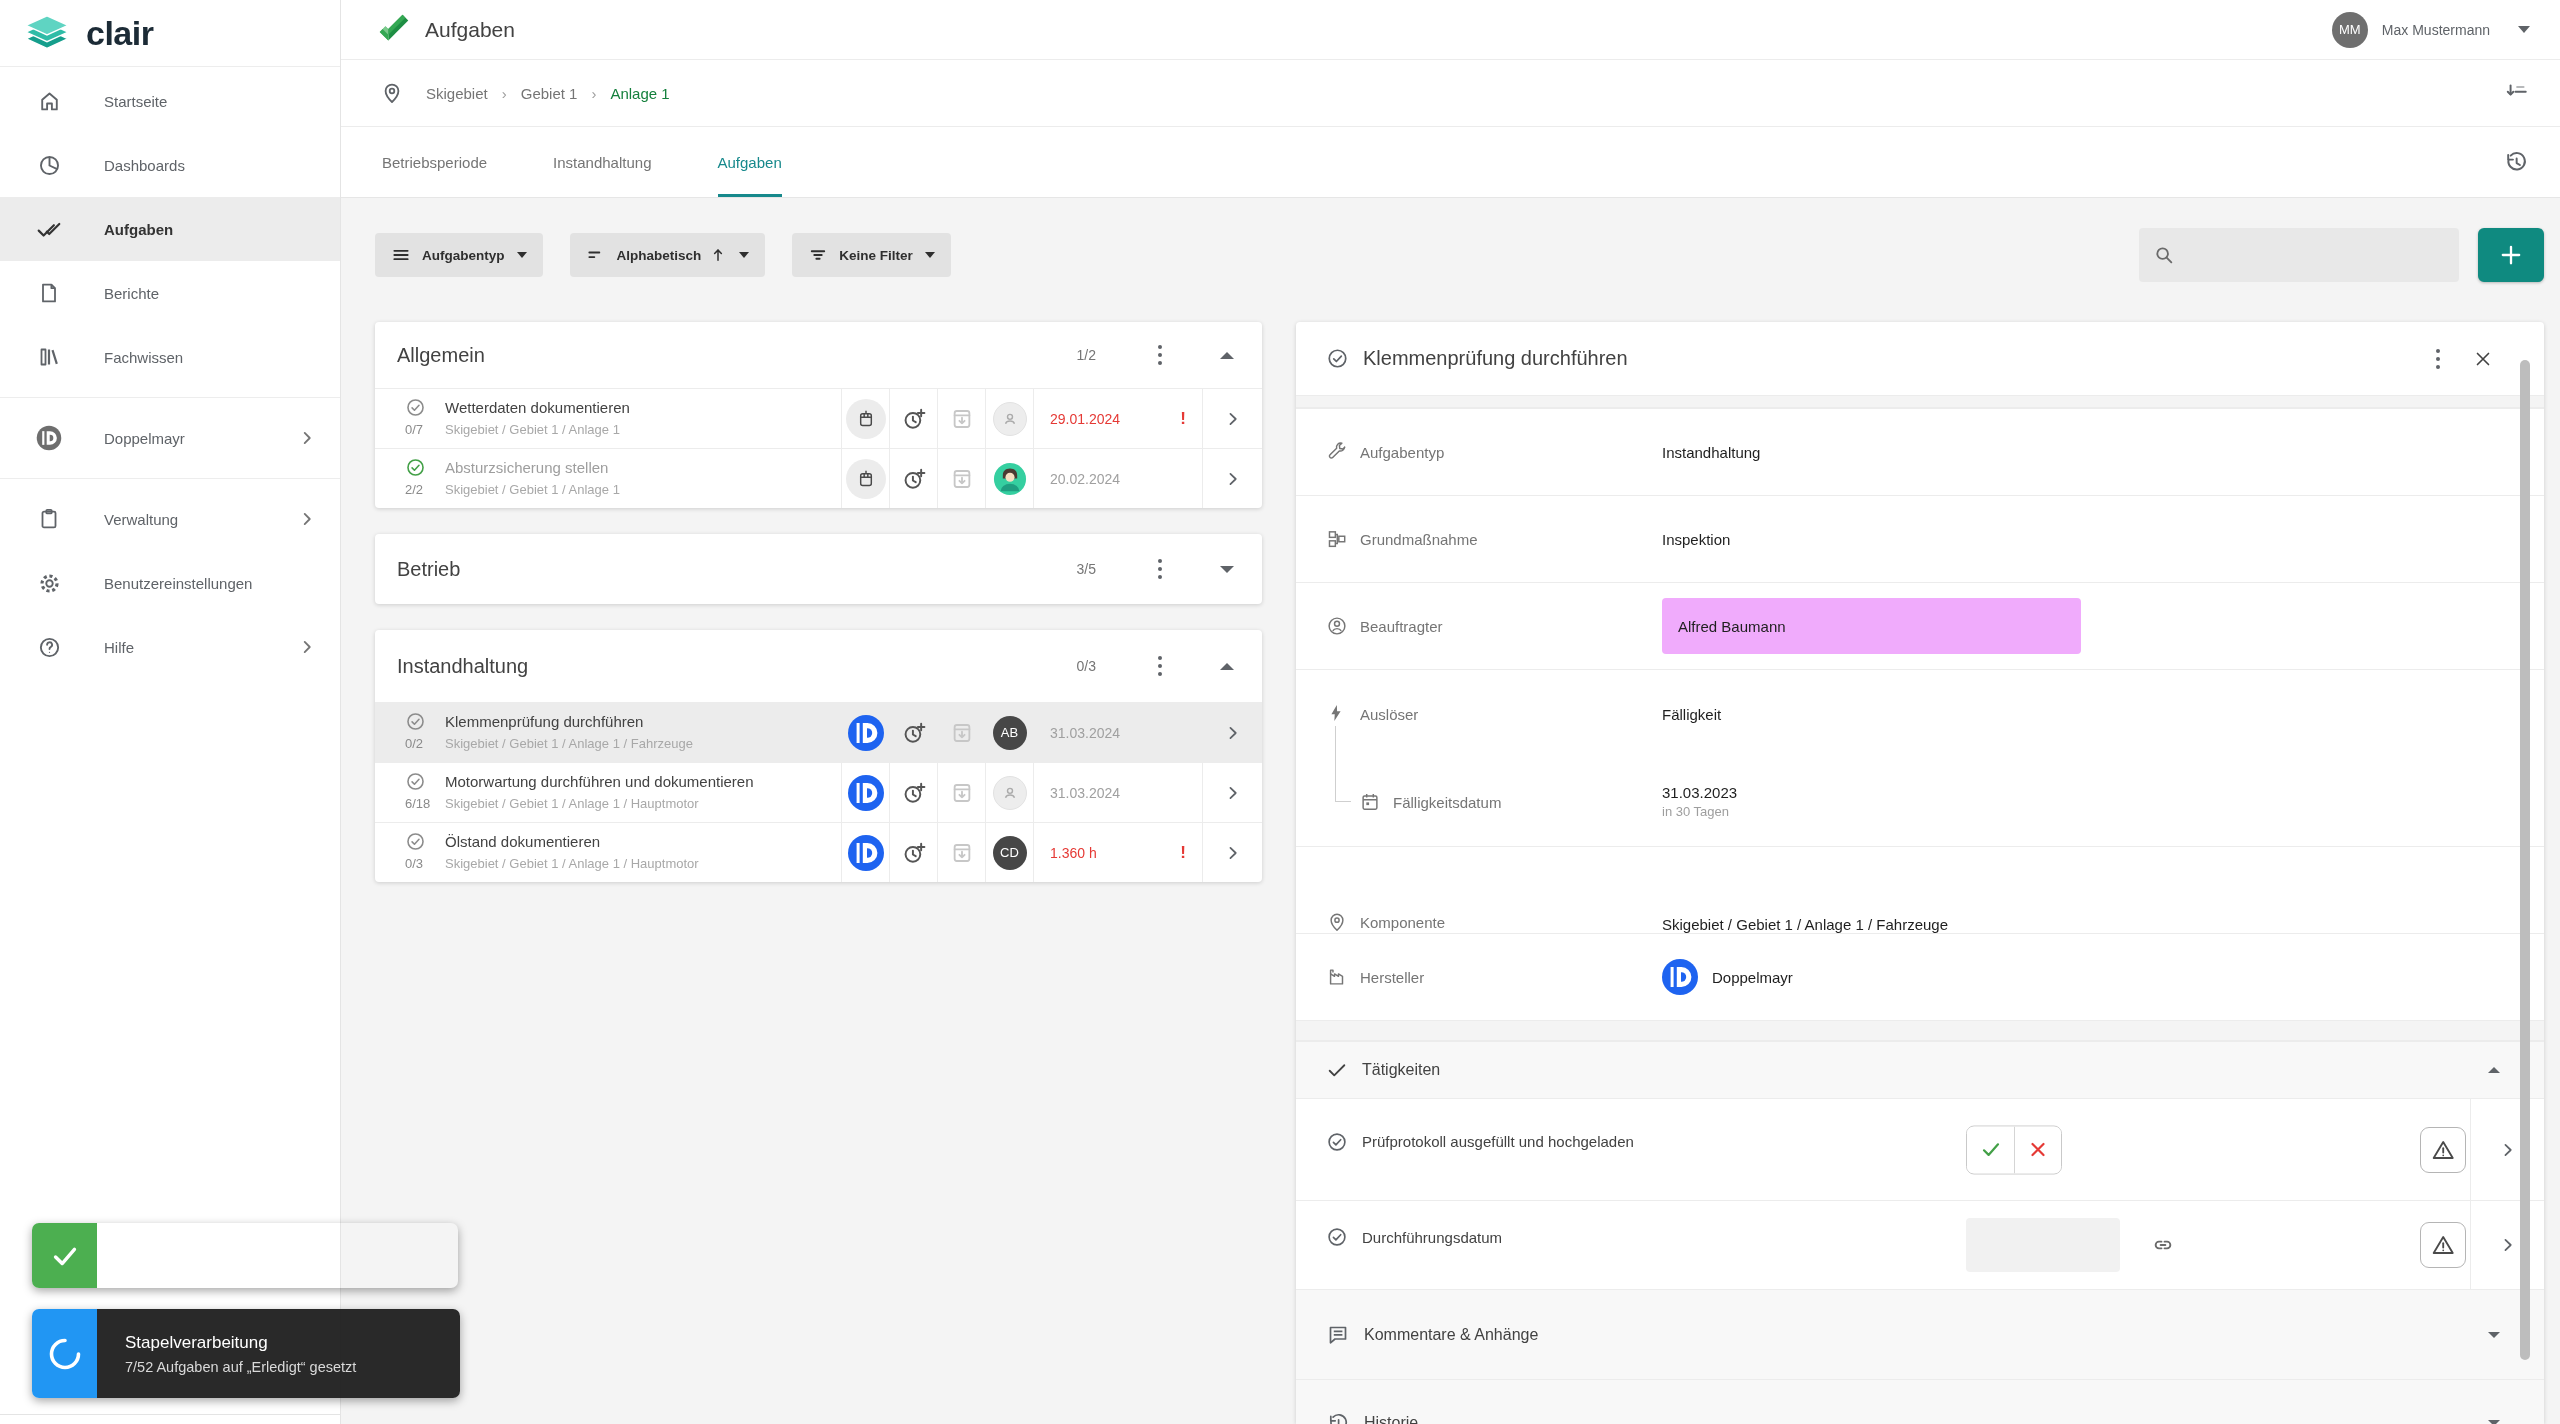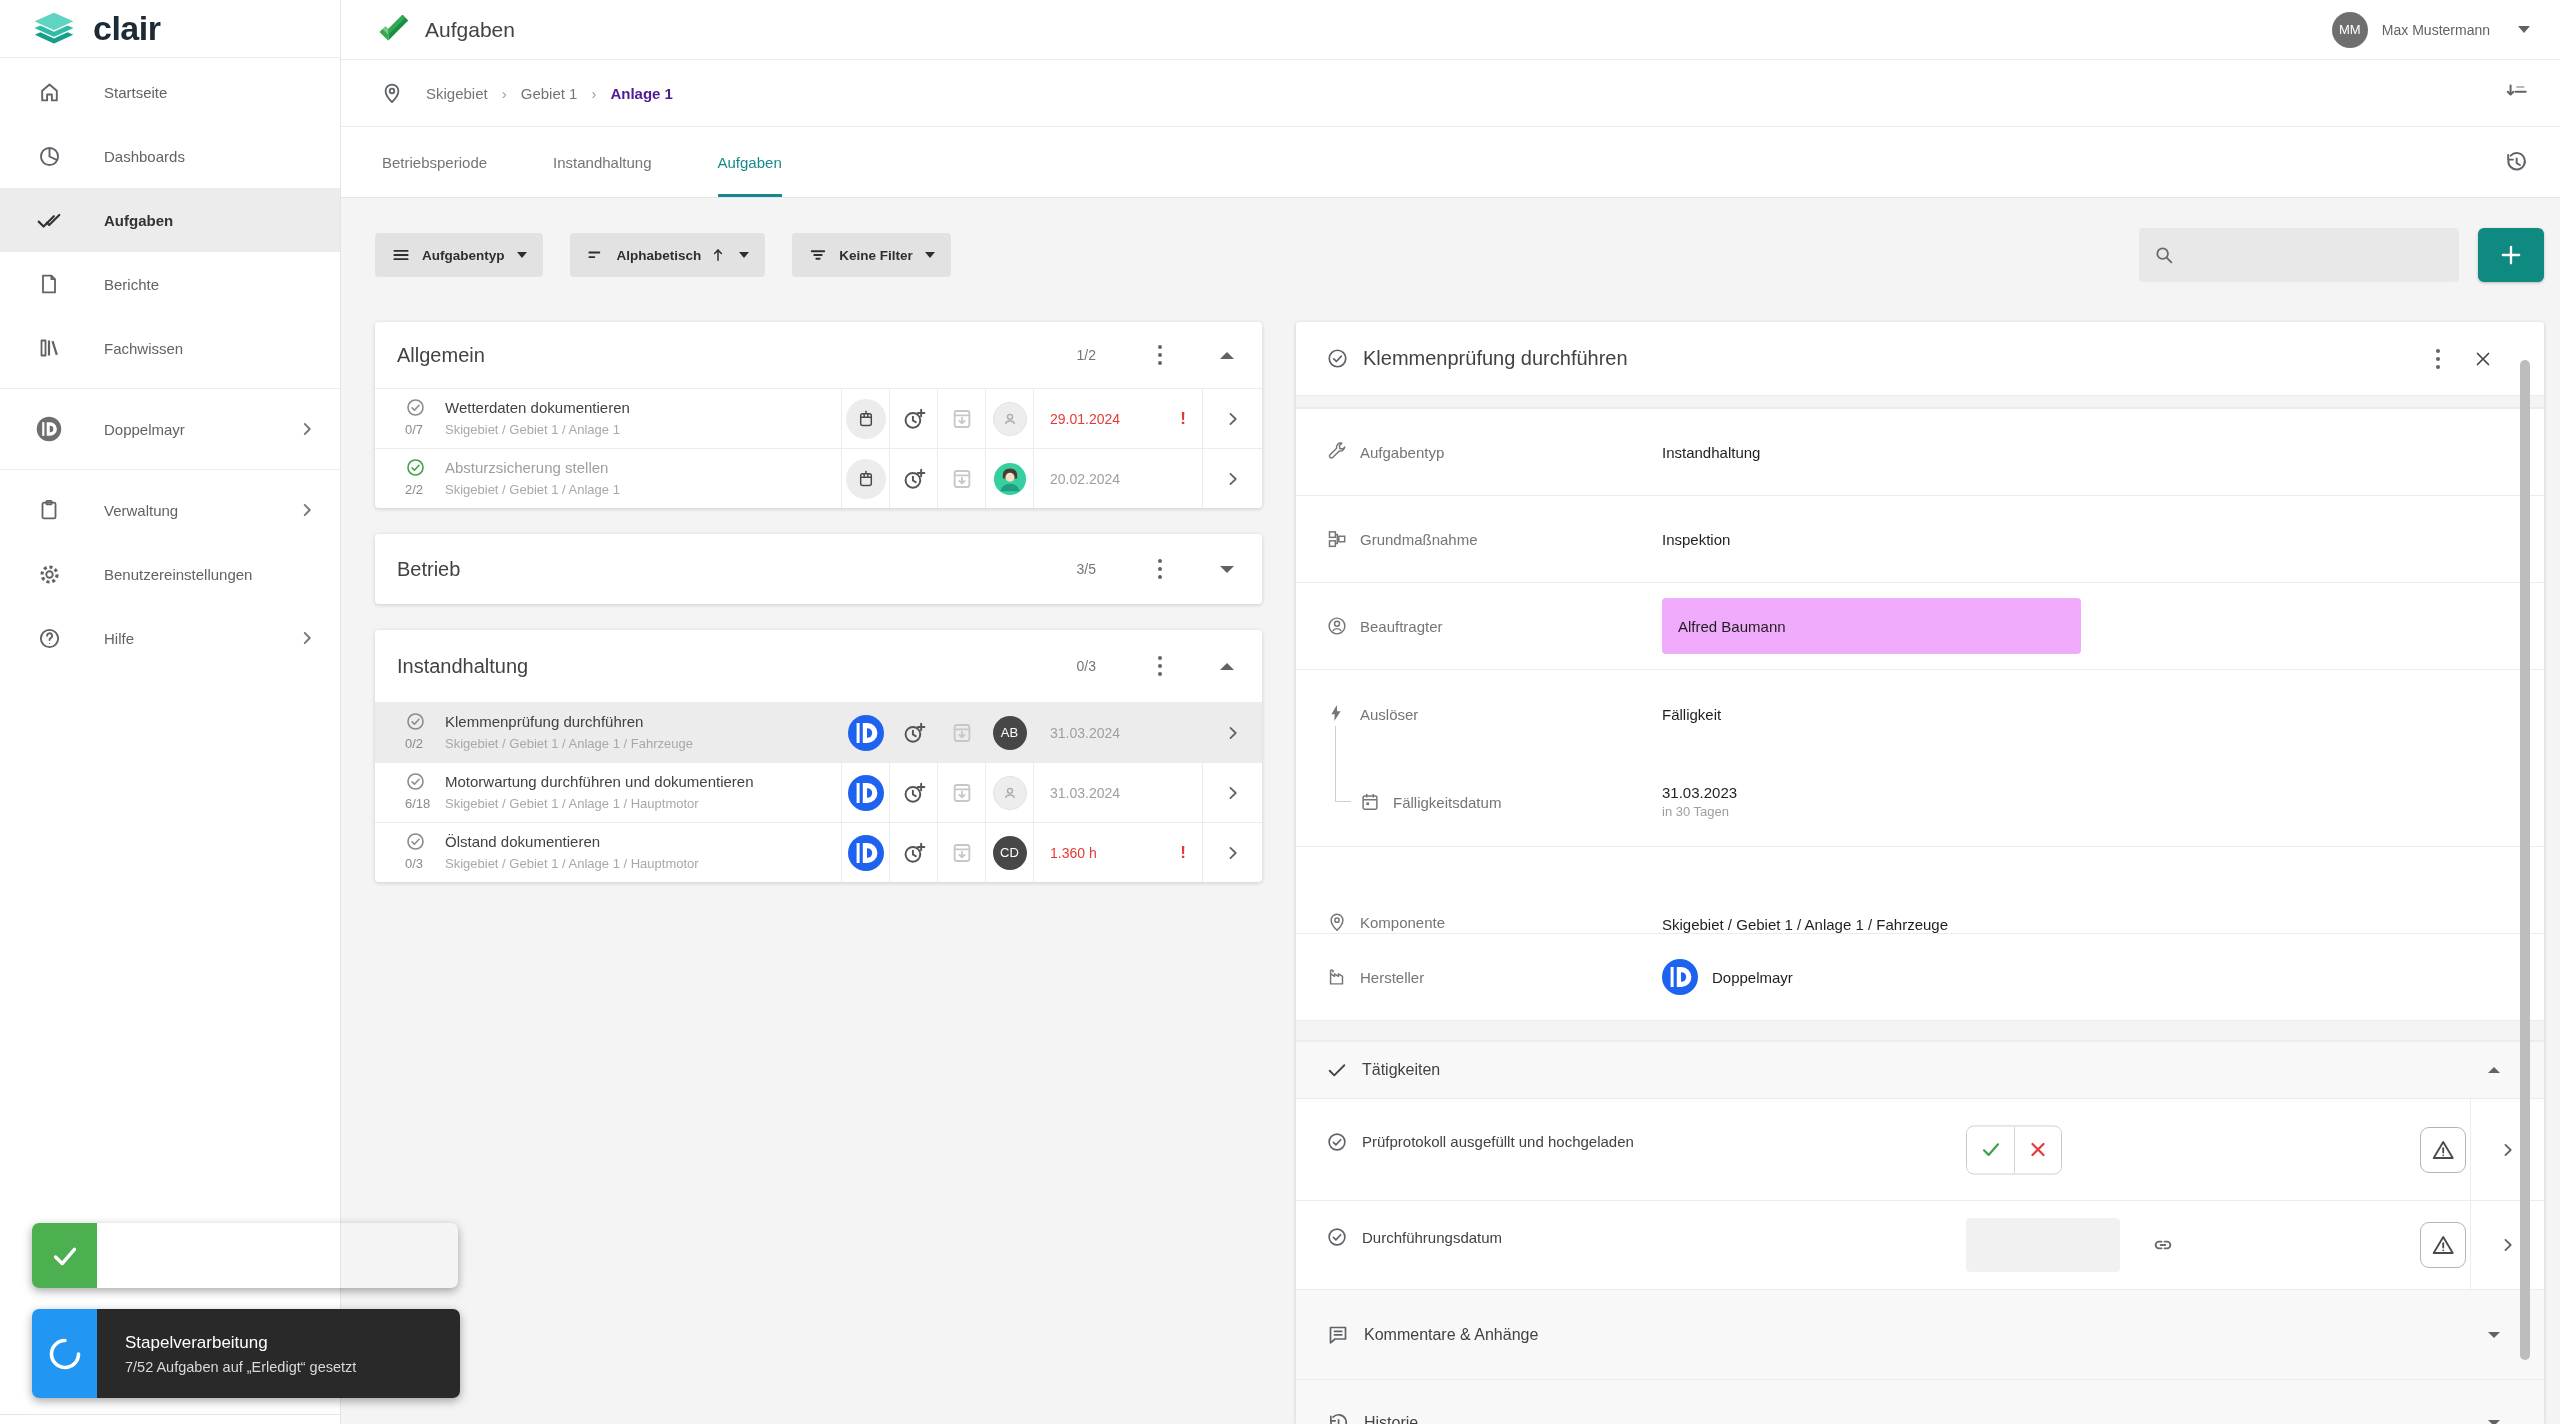--- a/index.html
+++ b/index.html
@@ -2,21 +2,21 @@
 <html style="--accent: #0f8a80; --tab-active: #17898c; --red: #e53935; --green: #43a047; --toast-green: #4caf50; --toast-blue: #2196f3; --dm-blue: #1e63f0;"><head>
 <meta charset="utf-8">
 <style>
   * { margin:0; padding:0; box-sizing:border-box; }
   html,body { width:2560px; height:1424px; background:#f4f4f4; }
   body { font-family:"Liberation Sans", sans-serif; color:#424242; }
   .app { position:relative; width:2560px; height:1424px; overflow:hidden; display:flex; }
 
   
   .sidebar { position:relative; width:341px; height:100%; background:#fff; border-right:1px solid #e4e4e4; flex:0 0 341px; z-index:5; }
-  .logo-row { height:58px; display:flex; align-items:center; padding-left:31px; border-bottom:1px solid #ededed; }
+  .logo-row { height:67px; display:flex; align-items:center; padding-left:24px; border-bottom:1px solid #ededed; }
   .logo-mark { width:46px; height:42px; margin-right:16px; }
   .logo-text { font-size:34px; font-weight:700; color:#1c2b36; letter-spacing:-0.5px; }
   .nav { padding-top:2px; }
   .nav-item { height:64px; display:flex; align-items:center; padding:0 22px 0 36px; cursor:pointer; }
   .nav-item .nav-ic { width:26px; height:26px; flex:0 0 26px; margin-right:42px; display:flex; align-items:center; justify-content:center; color:#5f6368; }
   .nav-item .nav-label { font-size:15px; color:#5f6368; flex:1; white-space:nowrap; }
   .nav-item.selected { background:#ececec; }
   .nav-item.selected .nav-label { color:#333; font-weight:700; }
   .nav-item.selected .nav-ic { color:#333; }
   .sb-div { border:none; border-top:1px solid #ededed; margin:8px 0; }
@@ -29,21 +29,21 @@
   .app-ic { width:38px; height:38px; margin-right:12px; }
   .page-title { font-size:21px; font-weight:400; color:#424242; }
   .topbar-right { margin-left:auto; display:flex; align-items:center; }
   .avatar { width:36px; height:36px; border-radius:50%; background:#6f6f6f; color:#fff; font-size:13px; font-weight:500; display:flex; align-items:center; justify-content:center; }
   .user-name { font-size:14px; color:#5f6368; margin:0 28px 0 14px; }
   .caret-down { width:0; height:0; border-left:6px solid transparent; border-right:6px solid transparent; border-top:7px solid #5f6368; }
 
   .crumb-bar { height:67px; background:#fff; border-bottom:1px solid #ececec; display:flex; align-items:center; padding:0 30px 0 39px; }
   .crumb-pin { width:24px; height:24px; color:#5f6368; margin-right:22px; }
   .crumb { font-size:15px; color:#757575; }
-  .crumb.current { color:#4c1d95; font-weight:700; }
+  .crumb.current { color:#15803d; font-weight:400; }
   .crumb-sep { margin:0 14px; color:#9e9e9e; font-size:15px; }
   .bar-right-btn { margin-left:auto; width:28px; height:28px; display:flex; align-items:center; justify-content:center; color:#5f6368; cursor:pointer; }
 
   .tabs-bar { height:71px; background:#fff; border-bottom:1px solid #e6e6e6; display:flex; align-items:flex-end; padding:0 30px 0 41px; }
   .tabs { display:flex; gap:66px; height:100%; align-items:stretch; }
   .tab { display:flex; align-items:center; font-size:15px; font-weight:500; color:#757575; position:relative; cursor:pointer; }
   .tab.active { color:var(--tab-active,#17898c); }
   .tab.active::after { content:""; position:absolute; left:0; right:0; bottom:0; height:3px; background:var(--tab-active,#17898c); }
   .tabs-bar .bar-right-btn { align-self:center; }
 

